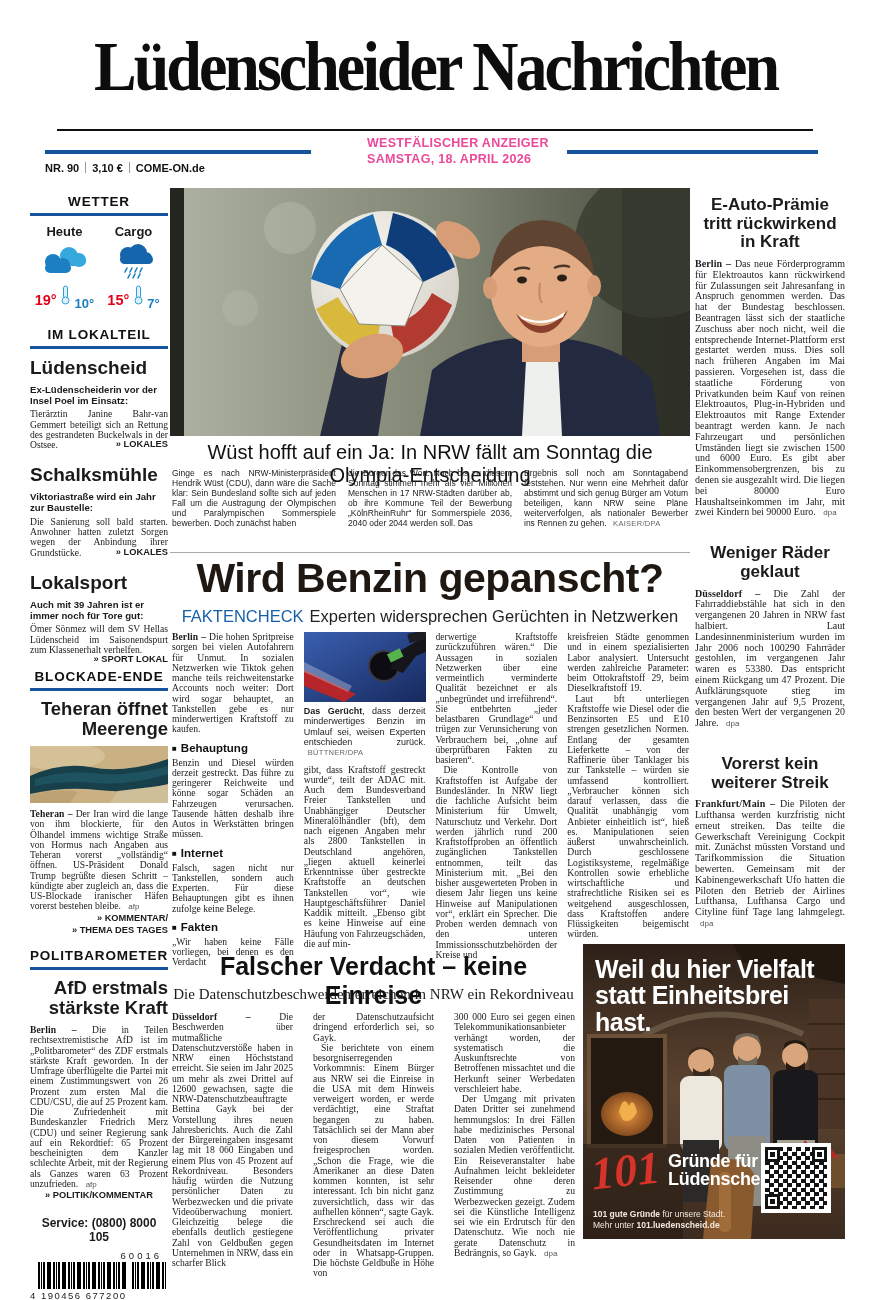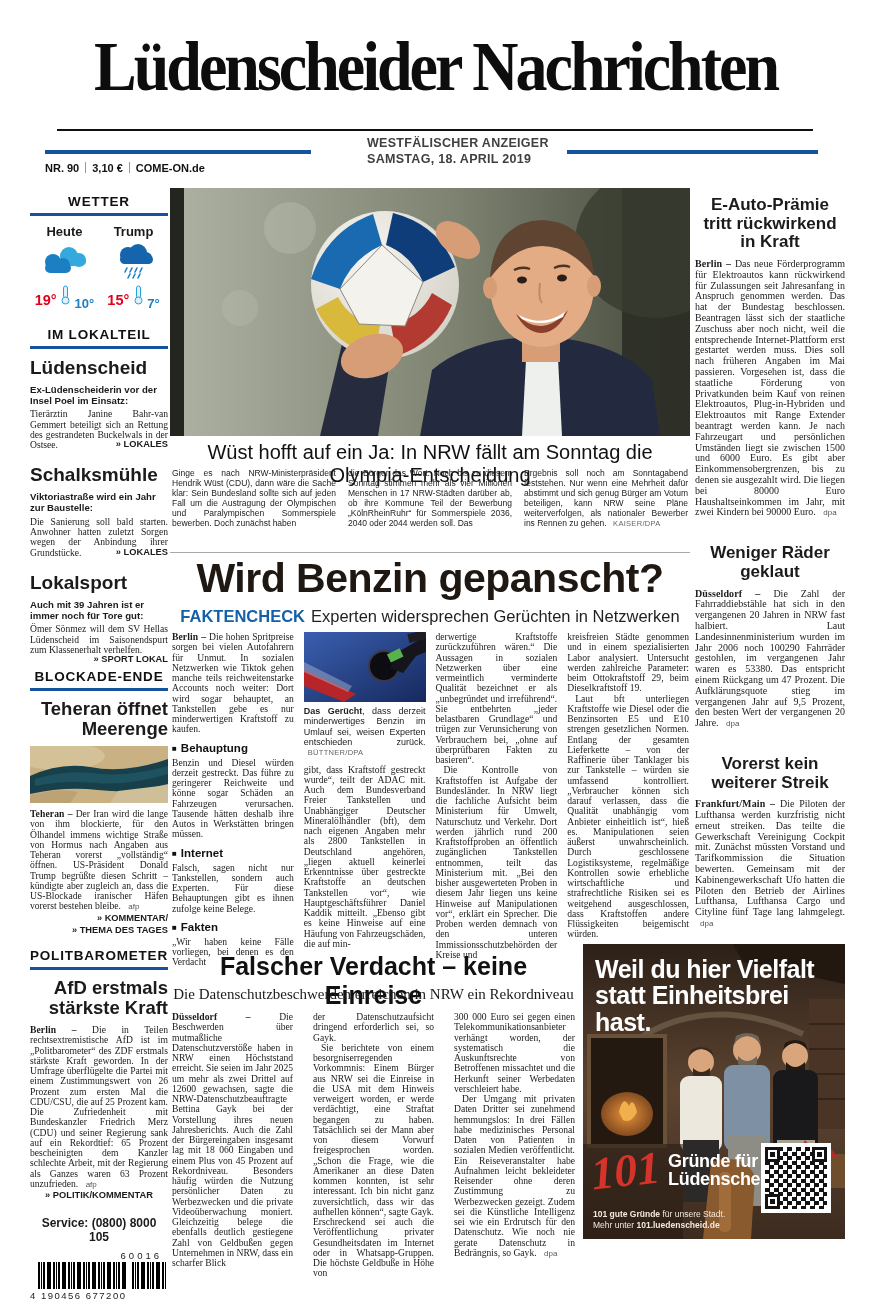--- a/index.html
+++ b/index.html
@@ -6,21 +6,21 @@
   .page{position:relative;width:871px;height:1300px;margin:0 auto;background:#fff;
         font-family:"Liberation Serif",serif;color:#1b1b1b;overflow:hidden;}
   .abs{position:absolute;}
   
   .masthead-title{top:30px;left:0;width:871px;text-align:center;
     font-family:"Liberation Serif",serif;font-weight:bold;font-size:64px;
     letter-spacing:-3px;color:#0d0d0d;transform:scaleY(1.08);}
   .masthead-rule{top:129px;left:57px;width:756px;height:2px;background:#111;}
   .blue-bar{top:150px;height:4px;background:#15549d;}
   .edition{top:135px;left:367px;width:220px;font-family:"Liberation Sans",sans-serif;
-    font-weight:bold;font-size:12.5px;line-height:16px;letter-spacing:.3px;color:#404040;}
+    font-weight:bold;font-size:12.5px;line-height:16px;letter-spacing:.3px;color:#ec4899;}
   .issue-line{top:162px;left:45px;font-family:"Liberation Sans",sans-serif;
     font-weight:bold;font-size:11px;color:#111;}
   .issue-line .sep{display:inline-block;width:1px;height:11px;background:#999;
     margin:0 6px;vertical-align:-1px;}
   .sec-head{font-family:"Liberation Sans",sans-serif;font-weight:bold;font-size:13.5px;
     text-align:center;letter-spacing:.8px;color:#111;padding-bottom:4px;}
   .blue-rule{height:3px;background:#15549d;margin-bottom:8px;}
   .body{font-size:9.6px;line-height:1.07;text-align:justify;color:#1b1b1b;}
   .body b{letter-spacing:.1px;}
   .sig{font-family:"Liberation Sans",sans-serif;font-size:8px;color:#555;margin-left:5px;}
@@ -59,21 +59,21 @@
   .cap-cols{top:469px;left:172px;width:516px;display:flex;gap:12px;}
   .cap-col{flex:1;font-family:"Liberation Sans",sans-serif;font-size:8.5px;
     line-height:1.17;text-align:justify;color:#222;}
   .hr1{top:552px;left:170px;width:520px;height:1px;background:#aaa;}
   
   .benzin-head{top:555px;left:170px;width:520px;text-align:center;
     font-family:"Liberation Sans",sans-serif;font-weight:bold;font-size:41px;
     letter-spacing:-.5px;color:#1f1812;}
   .kicker{top:607px;left:170px;width:520px;text-align:center;
     font-family:"Liberation Sans",sans-serif;font-size:16.5px;color:#1f1f1f;}
-  .kicker .tag{font-weight:bold;color:#1660a8;margin-right:6px;}
+  .kicker .tag{font-weight:normal;color:#1660a8;margin-right:6px;}
   .benzin-cols{top:632px;left:172px;width:517px;display:flex;gap:10px;}
   .bcol{flex:1;min-width:0;}
   .subhead{font-family:"Liberation Sans",sans-serif;font-weight:bold;font-size:11.5px;
     margin:7px 0 4px;color:#111;}
   .subhead .sq{font-size:8px;vertical-align:1px;margin-right:4px;}
   .fuel-cap{font-family:"Liberation Sans",sans-serif;font-size:9px;line-height:1.14;
     text-align:justify;margin:4px 0 7px;color:#222;}
   .byline{font-family:"Liberation Sans",sans-serif;font-weight:bold;font-size:9.3px;
     text-align:right;margin-top:2px;}
   .p2{text-indent:8px;}
@@ -117,21 +117,21 @@
 <body>
 
 <div class="page">
 
   <div class="abs masthead-title">Lüdenscheider Nachrichten</div>
   <div class="abs masthead-rule"></div>
   <div class="abs blue-bar" style="left:45px;width:266px;"></div>
   <div class="abs blue-bar" style="left:567px;width:251px;"></div>
   <div class="abs edition">
     <div>WESTFÄLISCHER ANZEIGER</div>
-    <div>SAMSTAG, 18. APRIL 2019</div>
+    <div>SAMSTAG, 18. APRIL 2026</div>
   </div>
   <div class="abs issue-line">
     <span>NR. 90</span><span class="sep"></span><span>3,10 €</span><span class="sep"></span><span>COME-ON.de</span>
   </div>
 
   <div class="abs sidebar">
 
     <div style="margin-bottom:18px;">
       <div class="sec-head">WETTER</div>
       <div class="blue-rule"></div>
@@ -157,21 +157,21 @@
             <span>
               <svg width="9" height="20" viewBox="0 0 9 20">
                   <rect x="2.5" y="1" width="4" height="12" rx="2" fill="#dff2fc" stroke="#2d9fd8"></rect>
                   <circle cx="4.5" cy="15.5" r="3.5" fill="#dff2fc" stroke="#2d9fd8"></circle>
                 </svg>
             </span>
             <span class="wx-lo">10°</span>
           </div>
         </div>
         <div class="wx-col">
-          <div class="wx-label">Trump</div>
+          <div class="wx-label">Cargo</div>
           <span>
             <svg width="52" height="36" viewBox="0 0 52 36">
               <g fill="#1465ab">
                   <circle cx="20" cy="12" r="8"></circle>
                   <circle cx="30" cy="10" r="9"></circle>
                   <circle cx="38" cy="15" r="6"></circle>
                   <rect x="12" y="12" width="33" height="9" rx="4.5"></rect>
                 </g>
               <g stroke="#1c7fc4" stroke-width="1.6" stroke-linecap="round">
                 <line x1="19" y1="25" x2="17" y2="29"></line>

